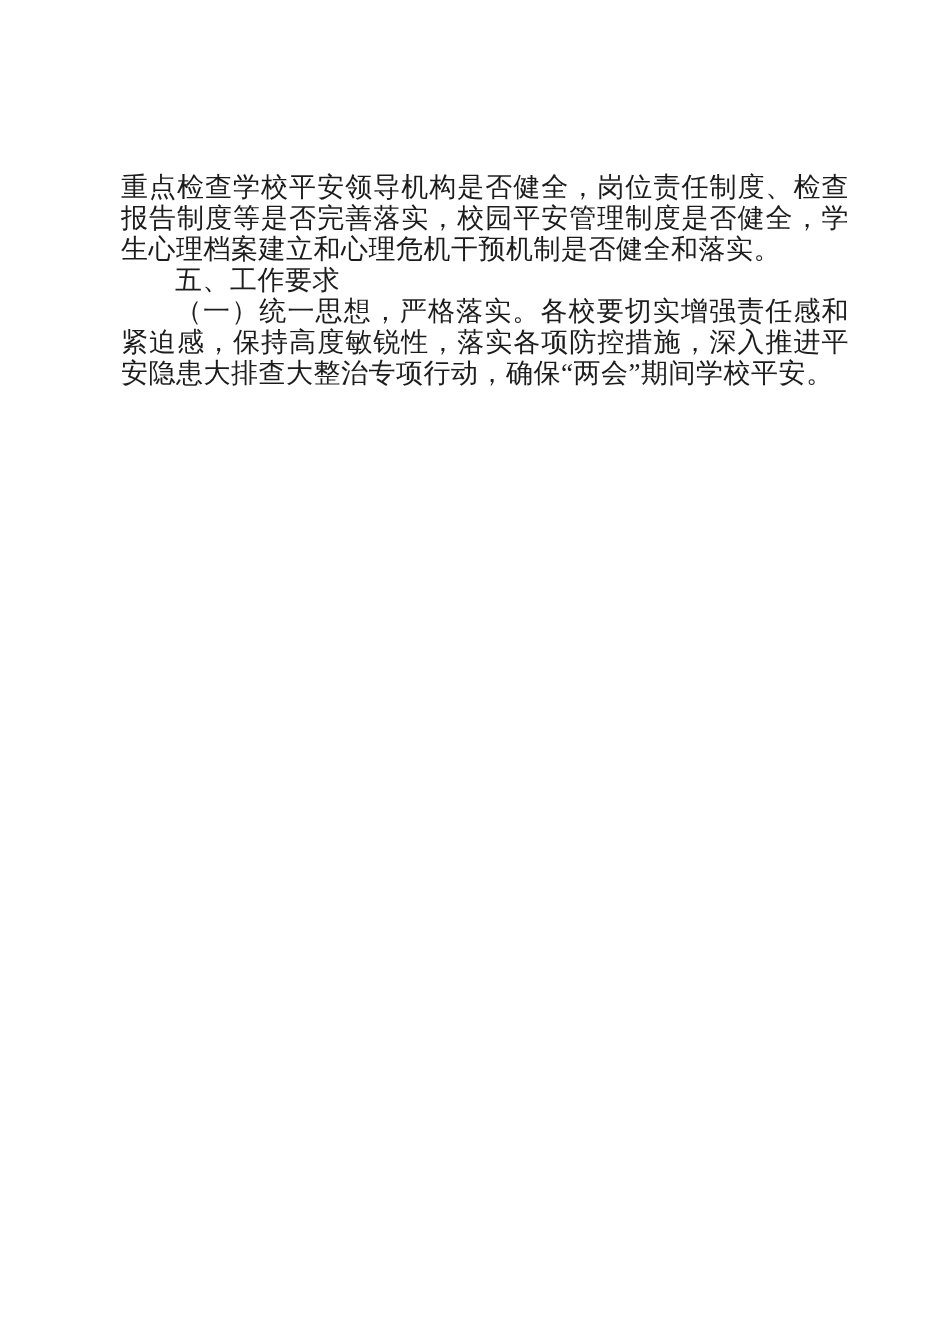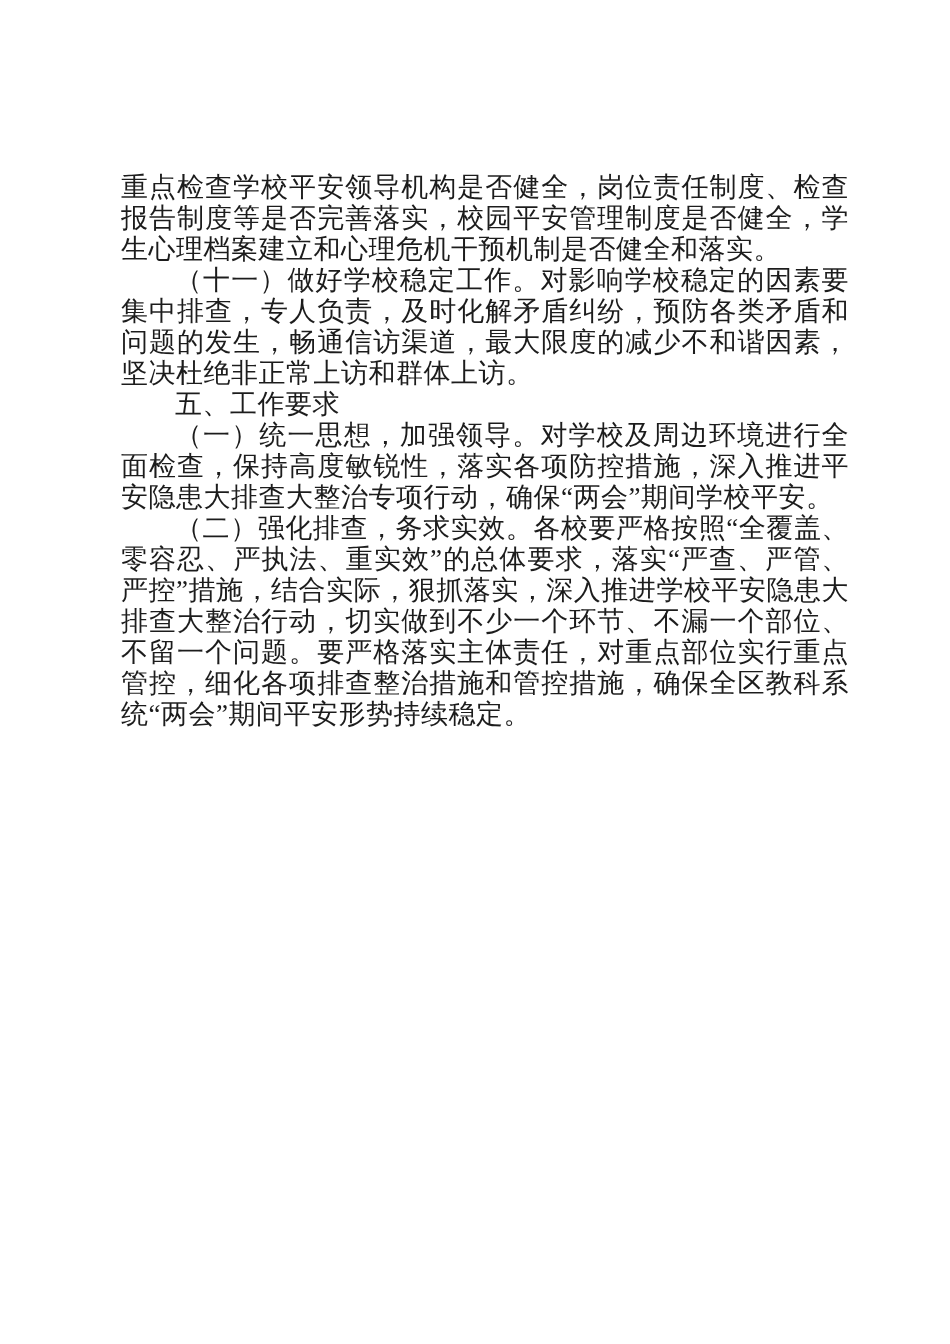--- a/index.html
+++ b/index.html
@@ -46,21 +46,19 @@
     letter-spacing: 2px;
   }
 </style>
 </head>
 <body>
 
 <div class="page">
 
   <div class="content">
     <p class="para">重点检查学校平安领导机构是否健全，岗位责任制度、检查报告制度等是否完善落实，校园平安管理制度是否健全，学生心理档案建立和心理危机干预机制是否健全和落实。</p>
-    <p class="para indent">（十一）做好学校稳定工作。对影响学校稳定的因素要集中排查，专人负责，及时化解矛盾纠纷，预防各类矛盾和问题的发生，畅通信访渠道，最大限度的减少不和谐因素，坚决杜绝非正常上访和群体上访。</p>
     <p class="para indent">五、工作要求</p>
-    <p class="para indent">（一）统一思想，加强领导。对学校及周边环境进行全面检查，保持高度敏锐性，落实各项防控措施，深入推进平安隐患大排查大整治专项行动，确保“两会”期间学校平安。</p>
-    <p class="para indent">（二）强化排查，务求实效。各校要严格按照“全覆盖、零容忍、严执法、重实效”的总体要求，落实“严查、严管、严控”措施，结合实际，狠抓落实，深入推进学校平安隐患大排查大整治行动，切实做到不少一个环节、不漏一个部位、不留一个问题。要严格落实主体责任，对重点部位实行重点管控，细化各项排查整治措施和管控措施，确保全区教科系统“两会”期间平安形势持续稳定。</p>
+    <p class="para indent">（一）统一思想，严格落实。各校要切实增强责任感和紧迫感，保持高度敏锐性，落实各项防控措施，深入推进平安隐患大排查大整治专项行动，确保“两会”期间学校平安。</p>
   </div>
 
   <div class="footer">第3页 共3页</div>
 
 </div>
 
 </body></html>

